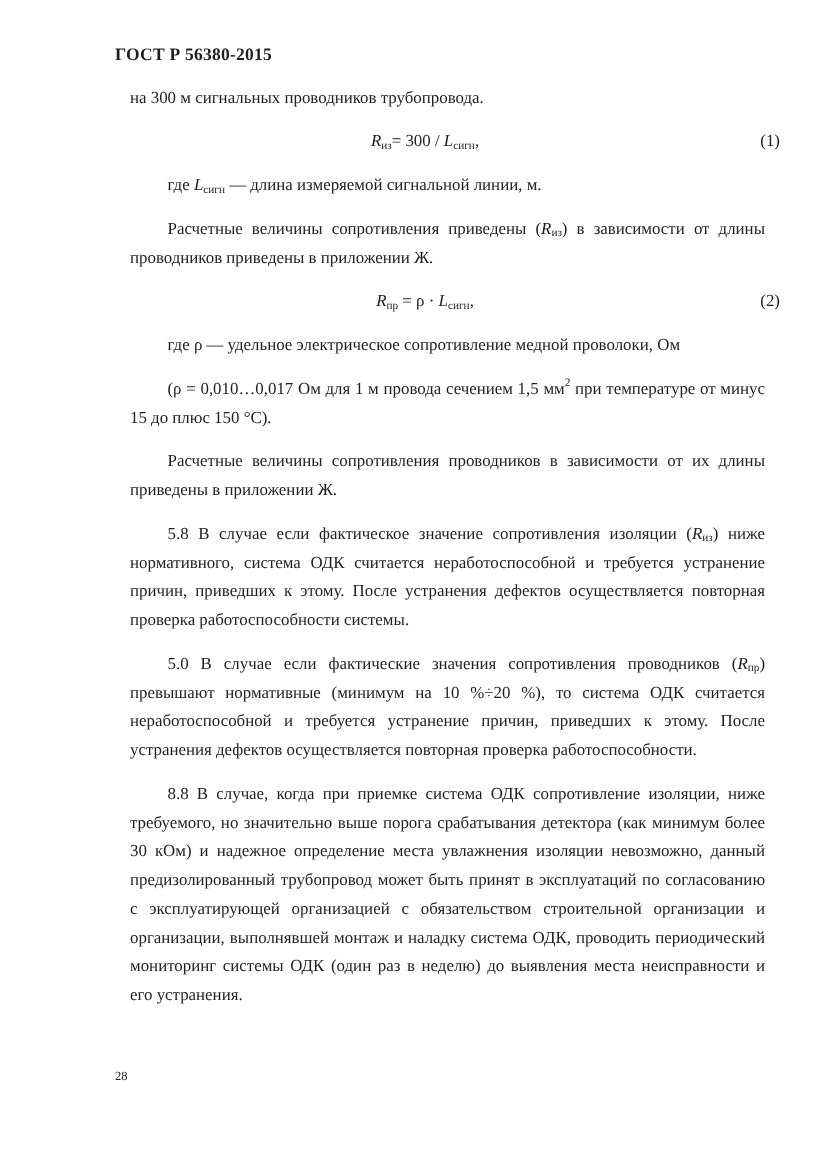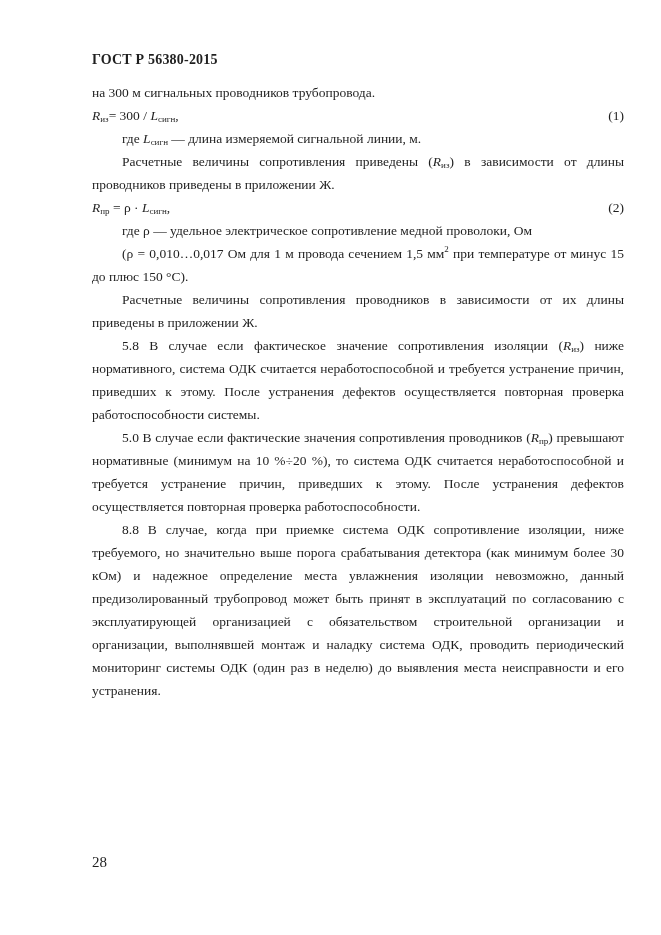--- a/index.html
+++ b/index.html
@@ -12,49 +12,50 @@
     width: 661px;
     height: 935px;
     background: #ffffff;
     font-family: "Liberation Serif", "DejaVu Serif", serif;
     color: #1f1f1f;
     overflow: hidden;
   }
   .content {
     position: absolute;
     left: 92px;
-    top: 51px;
+    top: 36px;
     width: 532px;
   }
   .doc-header {
     font-weight: bold;
     font-size: 14px;
     line-height: 18px;
     margin: 0 0 12px 0;
     letter-spacing: 0.2px;
   }
   .body-text p {
-    margin: 0;
+    margin: 12px;
     font-size: 13.5px;
     line-height: 23px;
     text-align: justify;
     text-indent: 30px;
   }
   .body-text p.no-indent {
     text-indent: 0;
   }
   .formula-row {
     display: flex;
     align-items: baseline;
     font-size: 13.5px;
     line-height: 23px;
     margin: 0;
   }
   .formula {
     flex: 1;
+    text-align: center;
   }
   .eq-number {
     width: 36px;
     text-align: right;
   }
   .var {
     font-style: italic;
   }
   sub {
     font-size: 9px;
@@ -63,21 +64,21 @@
   }
   sup {
     font-size: 9px;
     line-height: 0;
     vertical-align: 6px;
   }
   .page-number {
     position: absolute;
     left: 92px;
     bottom: 64px;
-    font-size: 15px;
+    font-size: 10px;
     line-height: 18px;
   }
 </style>
 </head>
 <body>
 
 <div class="page">
   <div class="content">
 
     <div class="doc-header">ГОСТ Р 56380-2015</div>

